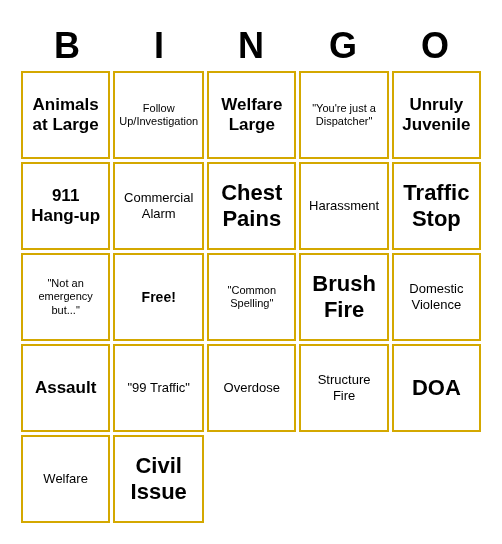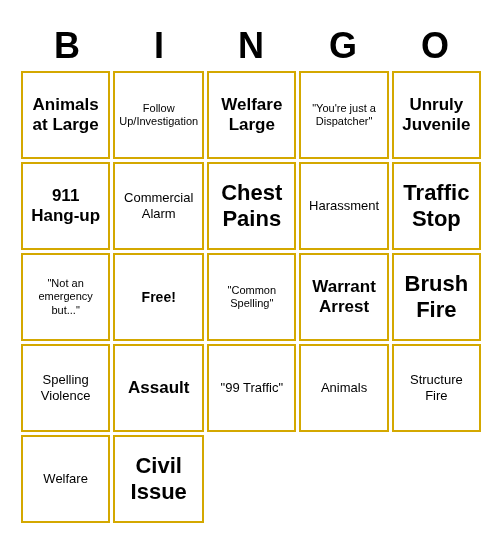--- a/index.html
+++ b/index.html
@@ -82,23 +82,23 @@
       <div class="bingo-cell small-text">"You're just a Dispatcher"</div>
       <div class="bingo-cell medium-text">Unruly Juvenile</div>
       <div class="bingo-cell medium-text">911 Hang-up</div>
       <div class="bingo-cell">Commercial Alarm</div>
       <div class="bingo-cell large-text">Chest Pains</div>
       <div class="bingo-cell">Harassment</div>
       <div class="bingo-cell large-text">Traffic Stop</div>
       <div class="bingo-cell small-text">"Not an emergency but..."</div>
       <div class="bingo-cell free">Free!</div>
       <div class="bingo-cell small-text">"Common Spelling"</div>
-      <div class="bingo-cell medium-text">Warrant Arrest</div>
       <div class="bingo-cell large-text">Brush Fire</div>
-      <div class="bingo-cell">Spelling Violence</div>
+      <div class="bingo-cell">Domestic Violence</div>
       <div class="bingo-cell medium-text">Assault</div>
       <div class="bingo-cell">"99 Traffic"</div>
-      <div class="bingo-cell">Animals</div>
+      <div class="bingo-cell">Overdose</div>
       <div class="bingo-cell">Structure Fire</div>
+      <div class="bingo-cell large-text">DOA</div>
       <div class="bingo-cell">Welfare</div>
       <div class="bingo-cell large-text">Civil Issue</div>
     </div>
 </div>
 
 </body></html>

